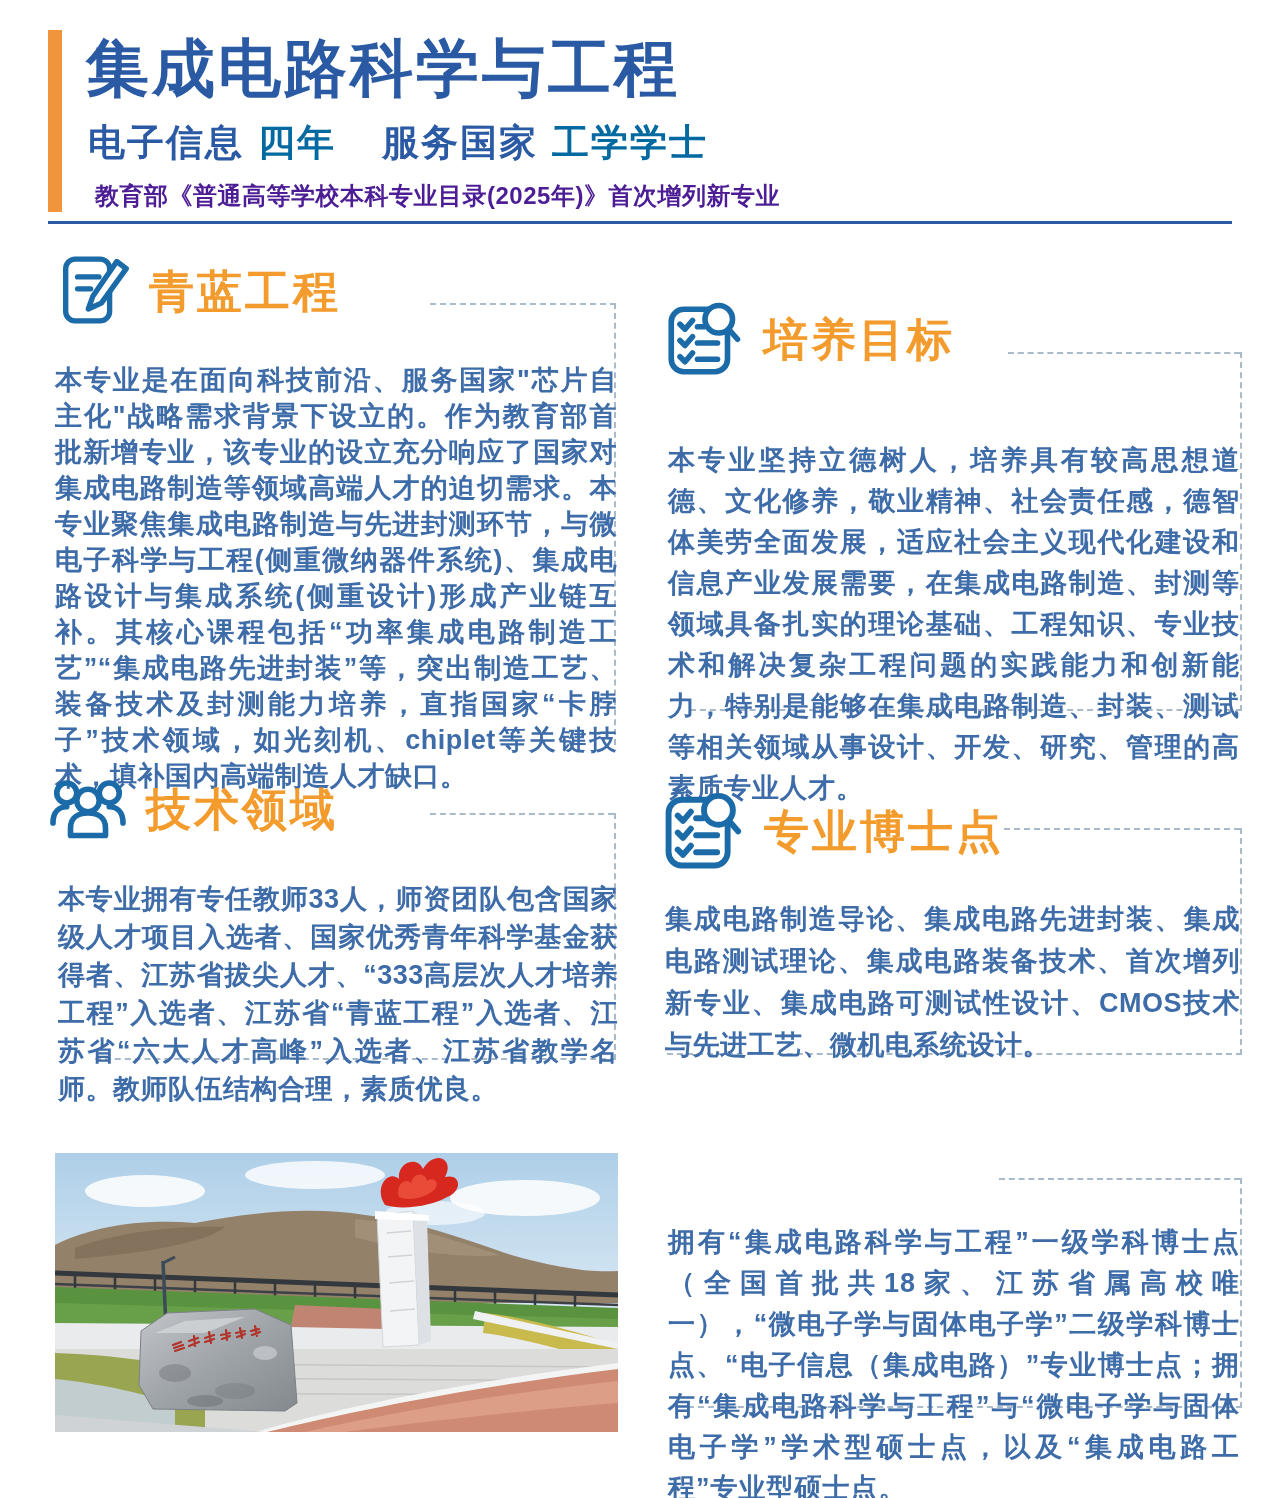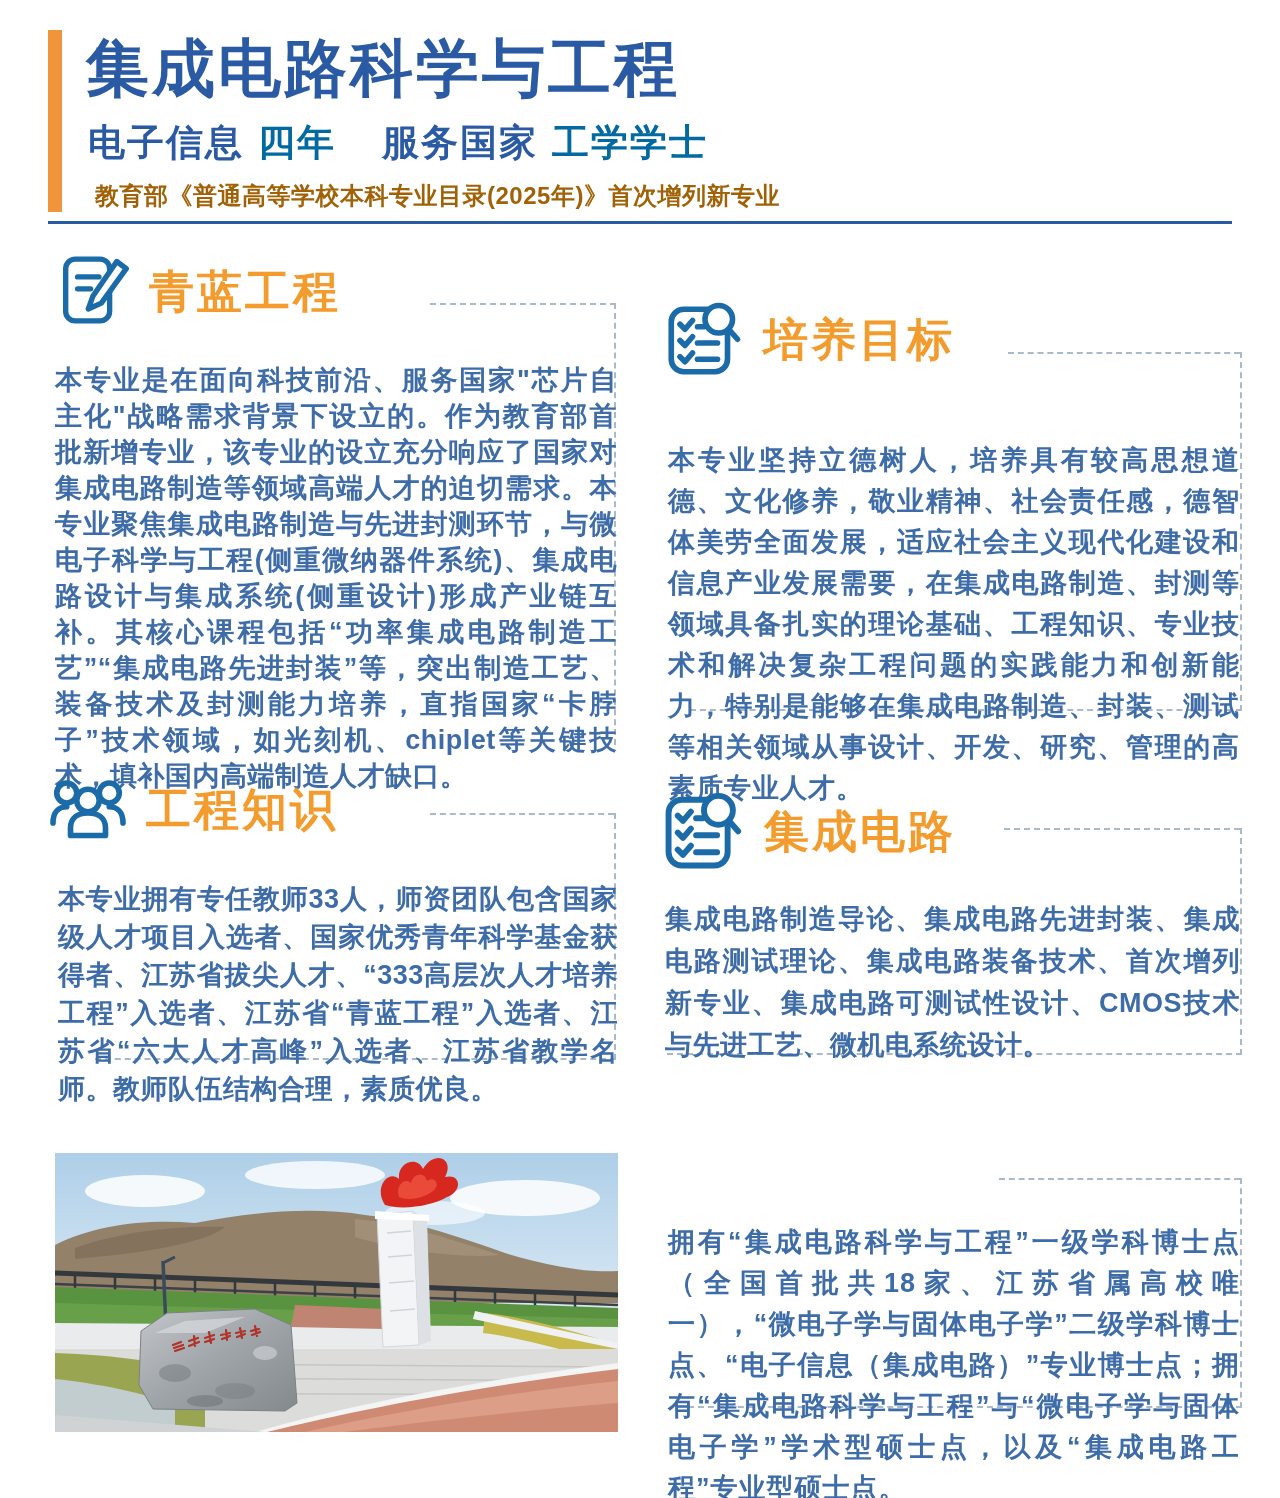--- a/index.html
+++ b/index.html
@@ -13,21 +13,21 @@
   
   .orange-bar{position:absolute;left:48px;top:30px;width:14px;height:182px;background:#F0953C;}
   .main-title{
     position:absolute;left:86px;top:28px;width:1100px;
     font-size:63px;font-weight:900;color:#2B5AA5;letter-spacing:3px;line-height:80px;
   }
   .subline{position:absolute;left:88px;top:118px;font-size:37px;font-weight:900;color:#2B5AA5;letter-spacing:2px;}
   .subline .orange{color:#0369a1;}
   .subline .gap{display:inline-block;width:46px;}
   .subline .smallgap{display:inline-block;width:14px;}
-  .header-note{position:absolute;left:95px;top:180px;font-size:24px;font-weight:700;color:#a16207;letter-spacing:0.5px;}
+  .header-note{position:absolute;left:95px;top:180px;font-size:24px;font-weight:700;color:#4c1d95;letter-spacing:0.5px;}
   .divider{position:absolute;left:48px;top:221px;width:1184px;height:3px;background:#2B5AA5;}
 
   
   .sec-head{position:absolute;display:flex;align-items:center;}
   .sec-head svg{flex:0 0 auto;}
   .sec-title{font-size:45px;font-weight:900;color:#F39C2D;letter-spacing:3px;margin-left:18px;}
 
   
   .para{
     position:absolute;color:#3E6CA8;font-weight:700;
@@ -89,21 +89,21 @@
     <span>
       <svg width="80" height="80" viewBox="0 0 64 64" fill="none" stroke="#1B6BA8" stroke-width="4.5" stroke-linecap="round" stroke-linejoin="round">
         <circle cx="15" cy="20" r="8"></circle>
         <path d="M4 44 c0 -9 5 -13 11 -13"></path>
         <circle cx="49" cy="20" r="8"></circle>
         <path d="M60 44 c0 -9 -5 -13 -11 -13"></path>
         <circle cx="32" cy="26" r="9" fill="#ffffff"></circle>
         <path d="M18 54 v-6 c0 -8 6 -12 14 -12 s14 4 14 12 v6 z" fill="#ffffff"></path>
       </svg>
     </span>
-    <span class="sec-title">工程知识</span>
+    <span class="sec-title">技术领域</span>
   </div>
   <div class="para left" style="left:58px;top:880px;width:560px;line-height:38px;">本专业拥有专任教师33人，师资团队包含国家级人才项目入选者、国家优秀青年科学基金获得者、江苏省拔尖人才、“333高层次人才培养工程”入选者、江苏省“青蓝工程”入选者、江苏省“六大人才高峰”入选者、江苏省教学名师。教师队伍结构合理，素质优良。</div>
 
   <div class="photo">
     <svg width="563" height="279" viewBox="0 0 563 279">
       <defs>
         <linearGradient id="sky" x1="0" y1="0" x2="0" y2="1">
           <stop offset="0" stop-color="#aecfe8"></stop>
             <stop offset="0.7" stop-color="#e3eef6"></stop>
             <stop offset="1" stop-color="#eef4f8"></stop>
@@ -224,19 +224,19 @@
         <path d="M12 21 l4 4 6 -7"></path>
           <line x1="26" y1="23" x2="31" y2="23"></line>
         <path d="M12 34 l4 4 6 -7"></path>
           <line x1="26" y1="36" x2="42" y2="36"></line>
         <path d="M12 47 l4 4 6 -7"></path>
           <line x1="26" y1="49" x2="42" y2="49"></line>
         <circle cx="43" cy="17" r="11" fill="#ffffff"></circle>
         <line x1="51" y1="25" x2="58" y2="33"></line>
       </svg>
     </span>
-    <span class="sec-title">集成电路</span>
+    <span class="sec-title">专业博士点</span>
   </div>
   <div class="para right" style="left:665px;top:898px;width:575px;line-height:42px;letter-spacing:0.5px;">集成电路制造导论、集成电路先进封装、集成电路测试理论、集成电路装备技术、首次增列新专业、集成电路可测试性设计、CMOS技术与先进工艺、微机电系统设计。</div>
 
   <div class="para right" style="left:668px;top:1222px;width:572px;">拥有“集成电路科学与工程”一级学科博士点（全国首批共18家、江苏省属高校唯一），“微电子学与固体电子学”二级学科博士点、“电子信息（集成电路）”专业博士点；拥有“集成电路科学与工程”与“微电子学与固体电子学”学术型硕士点，以及“集成电路工程”专业型硕士点。</div>
 
 </div>
 
 </body></html>

